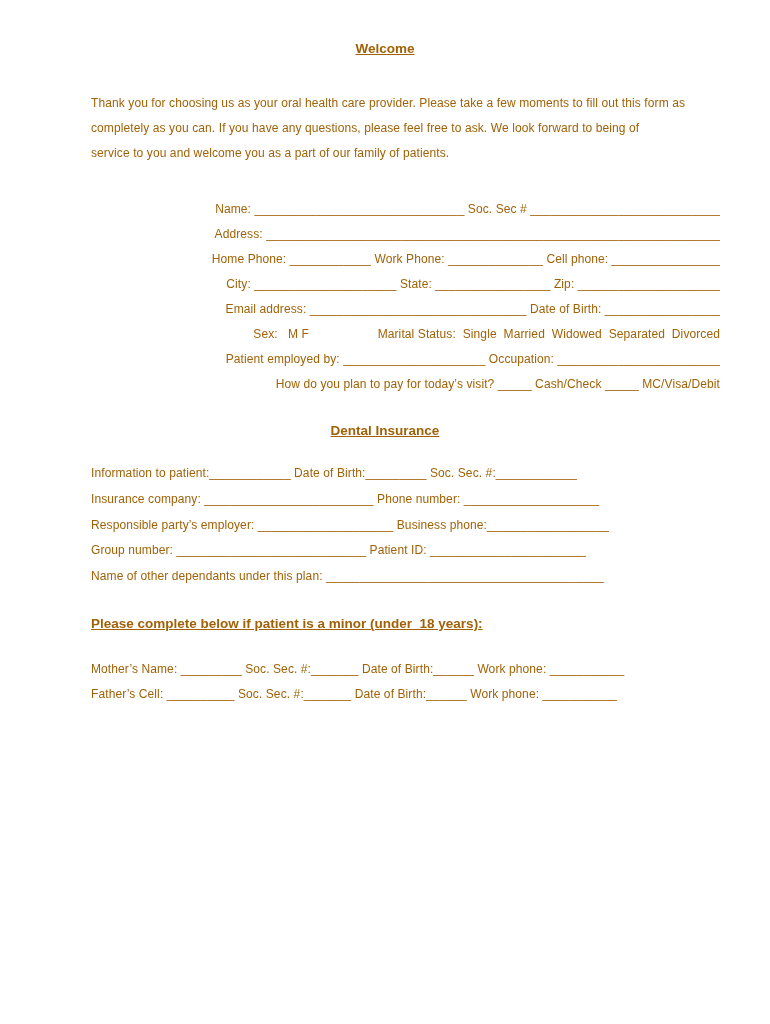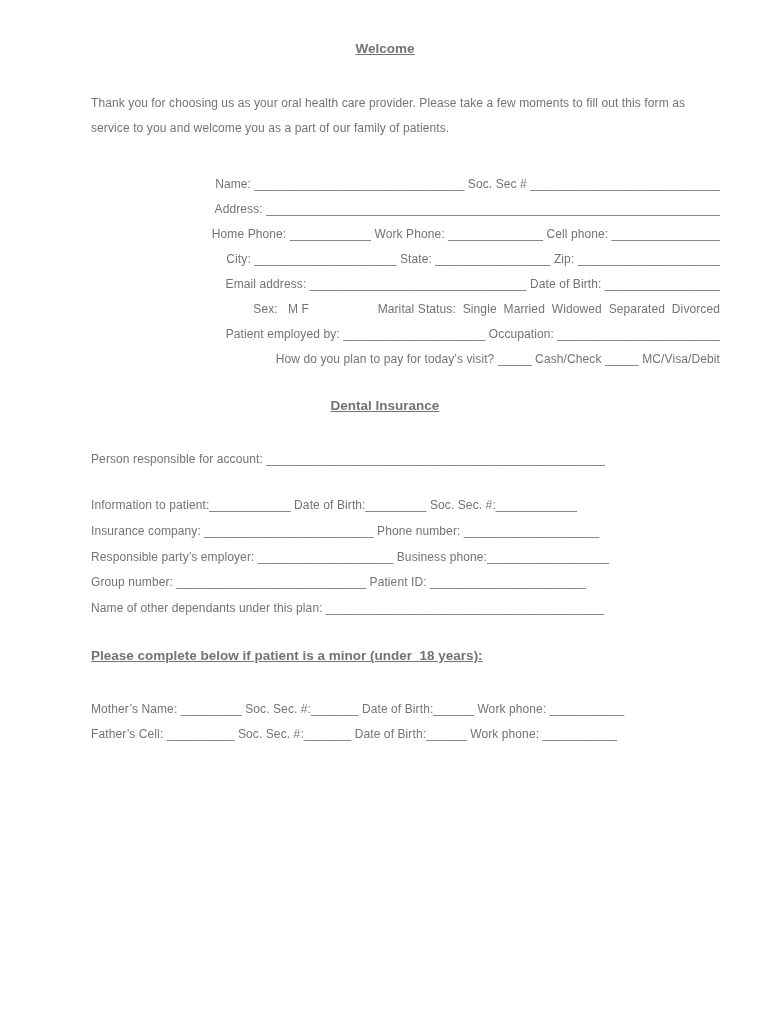--- a/index.html
+++ b/index.html
@@ -7,21 +7,21 @@
     padding: 0;
     background: #ffffff;
   }
   .page {
     position: relative;
     width: 770px;
     height: 1024px;
     background: #ffffff;
     overflow: hidden;
     font-family: "Liberation Sans", sans-serif;
-    color: #737373;
+    color: #a16207;
     box-sizing: border-box;
     padding: 0 50px 0 91px;
   }
   .heading {
     font-size: 13.5px;
     font-weight: bold;
     text-decoration: underline;
     line-height: 18px;
     white-space: pre;
   }
@@ -44,51 +44,49 @@
     letter-spacing: 0.1px;
   }
   .title        { margin-top: 40px; }
   .h-patient    { margin-top: 23px; }
   .patient-lines{ margin-top: 31px; text-align: right; }
   .h-insurance  { margin-top: 25px; }
   .resp-line    { margin-top: 32px; }
   .insurance-lines { margin-top: 21px; }
   .insurance-lines .line { line-height: 25.8px; }
   .h-minor      { margin-top: 25px; }
-  .minor-lines  { margin-top: 32px; }
+  .minor-lines  { margin-top: 24px; }
 </style>
 </head>
 <body>
 
 <div class="page">
 
   <div class="heading center title">Welcome</div>
 
   <div class="intro">
     <div class="line">Thank you for choosing us as your oral health care provider. Please take a few moments to fill out this form as</div>
+    <div class="line">completely as you can. If you have any questions, please feel free to ask. We look forward to being of</div>
     <div class="line">service to you and welcome you as a part of our family of patients.</div>
   </div>
 
 
   <div class="patient-lines">
     <div class="line">Name: _______________________________ Soc. Sec # ____________________________</div>
     <div class="line">Address: ___________________________________________________________________</div>
     <div class="line">Home Phone: ____________ Work Phone: ______________ Cell phone: ________________</div>
     <div class="line">City: _____________________ State: _________________ Zip: _____________________</div>
     <div class="line">Email address: ________________________________ Date of Birth: _________________</div>
     <div class="line">Sex:   M F                    Marital Status:  Single  Married  Widowed  Separated  Divorced</div>
     <div class="line">Patient employed by: _____________________ Occupation: ________________________</div>
     <div class="line">How do you plan to pay for today’s visit? _____ Cash/Check _____ MC/Visa/Debit</div>
   </div>
 
   <div class="heading center h-insurance">Dental Insurance</div>
 
-  <div class="resp-line">
-    <div class="line">Person responsible for account: __________________________________________________</div>
-  </div>
 
   <div class="insurance-lines">
     <div class="line">Information to patient:____________ Date of Birth:_________ Soc. Sec. #:____________</div>
     <div class="line">Insurance company: _________________________ Phone number: ____________________</div>
     <div class="line">Responsible party’s employer: ____________________ Business phone:__________________</div>
     <div class="line">Group number: ____________________________ Patient ID: _______________________</div>
     <div class="line">Name of other dependants under this plan: _________________________________________</div>
   </div>
 
   <div class="heading h-minor">Please complete below if patient is a minor (under  18 years):</div>

